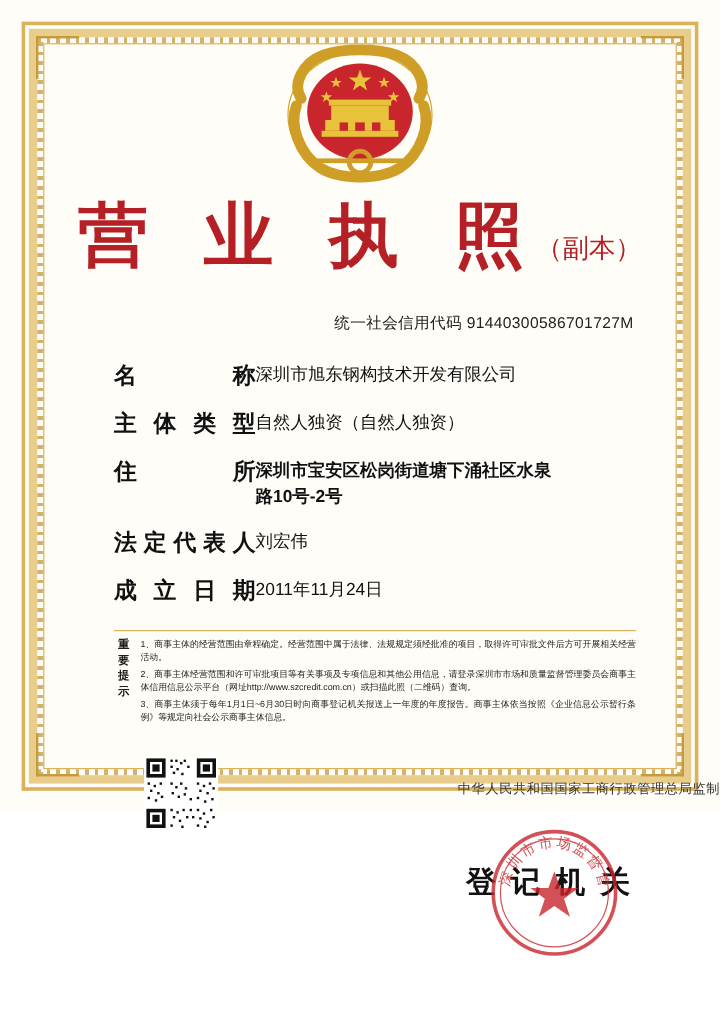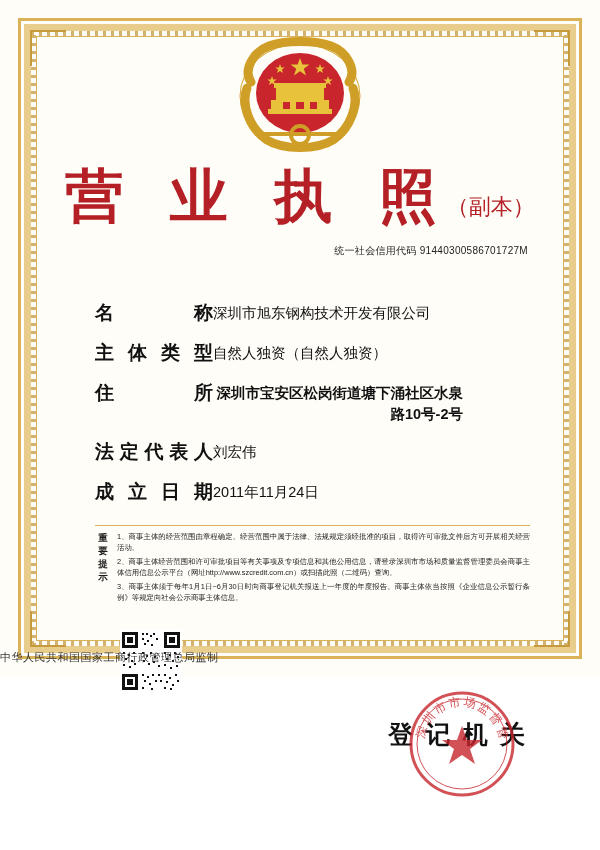--- a/index.html
+++ b/index.html
@@ -102,23 +102,23 @@
     font-family: "Liberation Serif", serif;
     font-size: 22px;
     color: #b42026;
     vertical-align: bottom;
     margin-left: -6px;
     padding-bottom: 4px;
   }
 
   .credit-code {
     position: absolute;
-    top: 244px;
+    top: 260px;
     right: 72px;
-    font-size: 10px;
+    font-size: 13px;
     color: #222;
     letter-spacing: .3px;
   }
 
   
   .fields {
     position: absolute;
     top: 300px;
     left: 95px;
     right: 70px;
@@ -140,21 +140,20 @@
     justify-content: space-between;
     letter-spacing: 0;
   }
   .field-label span { display: inline-block; }
   .field-value {
     font-size: 14.5px;
     color: #111;
     line-height: 1.45;
     padding-top: 3px;
     font-family: "Liberation Sans", sans-serif;
-    text-align: right;
   }
 
   
   .sep {
     position: absolute;
     top: 525px;
     left: 95px;
     right: 70px;
     border-top: 1px solid #d9b25a;
   }
@@ -223,21 +222,21 @@
     color: #111;
     letter-spacing: 1px;
     white-space: nowrap;
   }
   .date-line .num { letter-spacing: 0; }
 
   .footer {
     position: absolute;
     left: 0; right: 0;
     bottom: 12px;
-    text-align: left;
+    text-align: right;
     font-size: 11px;
     color: #333;
     letter-spacing: .5px;
   }
 </style>
 </head>
 <body>
 
 <div id="license">
 

